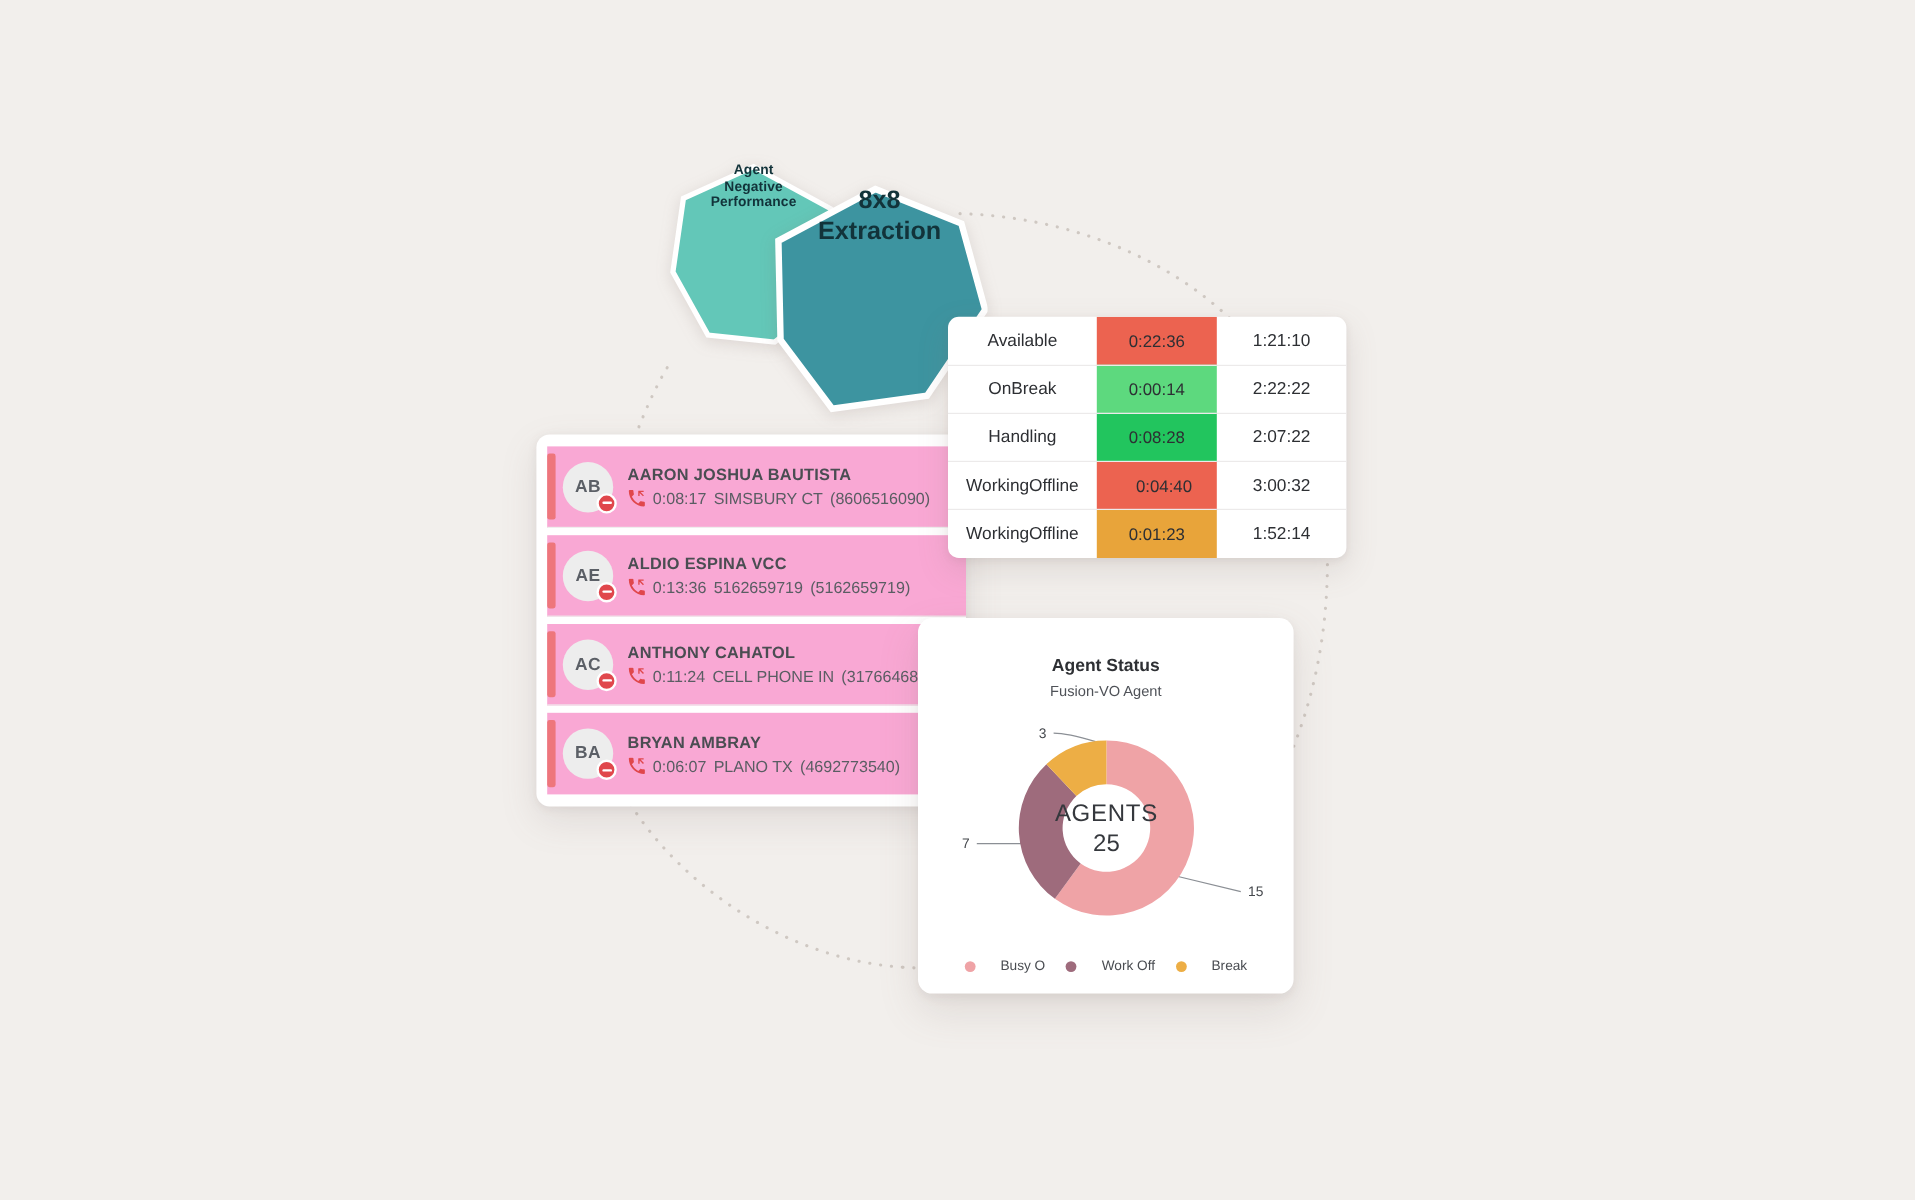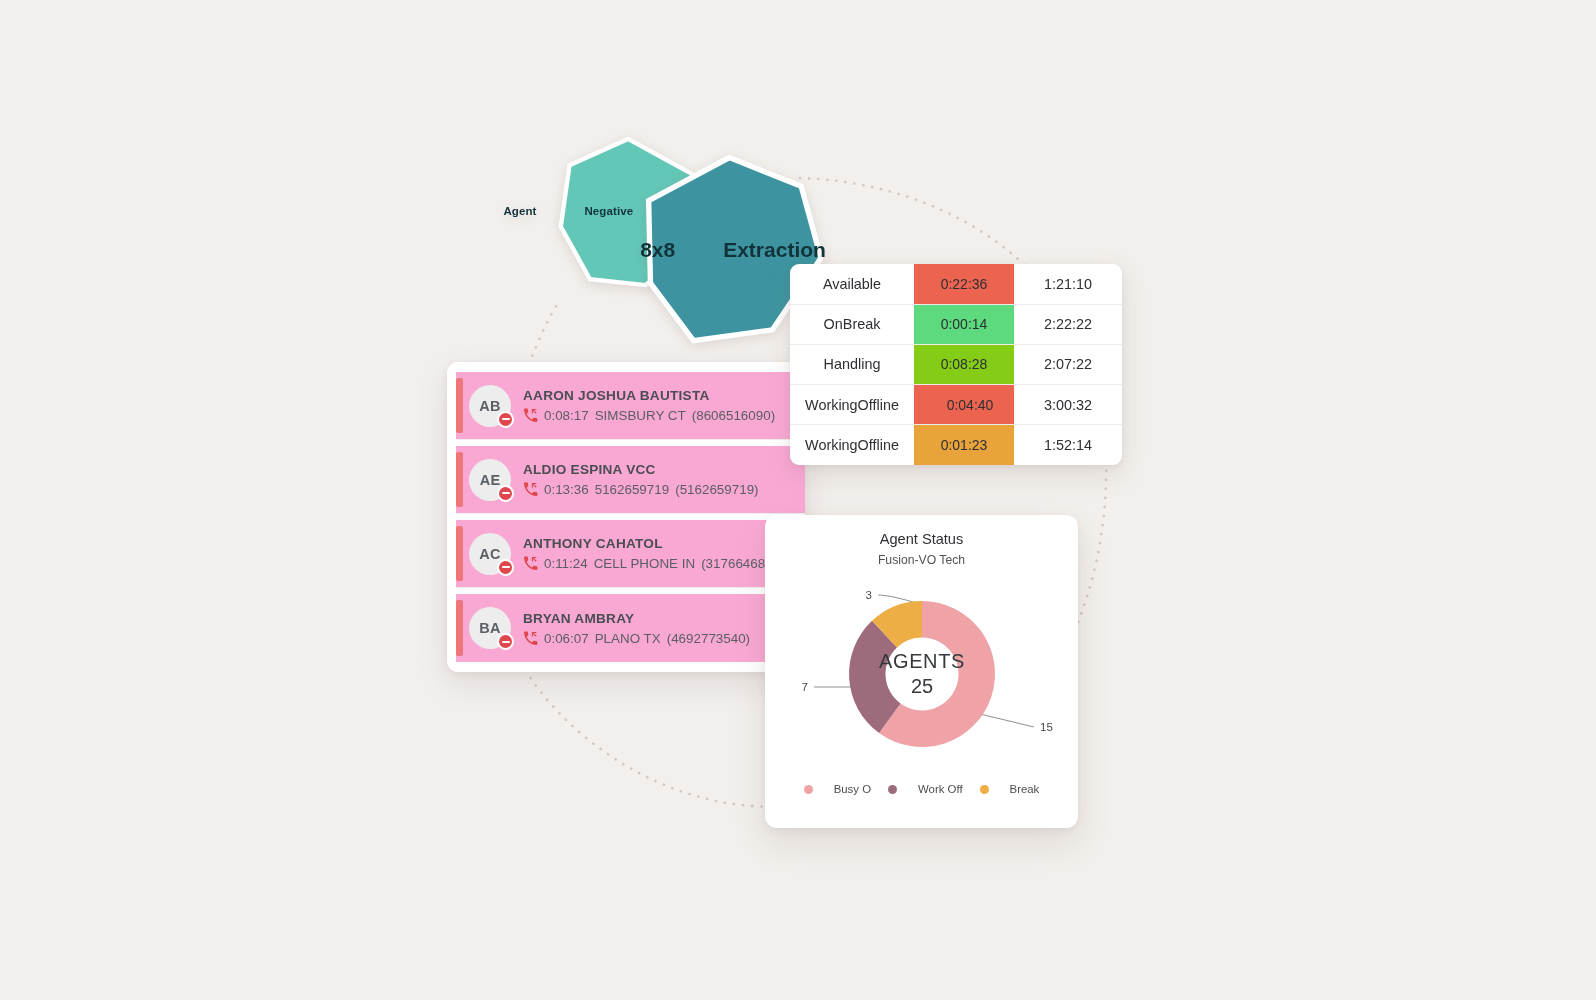--- a/index.html
+++ b/index.html
@@ -11,23 +11,23 @@
   }
   #stage { position: relative; width: 1596px; height: 1000px; }
 
   
   #dots { position: absolute; inset: 0; z-index: 1; pointer-events: none; }
 
   
   #hex-cluster { position: absolute; left: 540px; top: 128px; width: 300px; height: 215px; z-index: 4; }
   .hexwrap { position: absolute; filter: drop-shadow(0 3px 6px rgba(120,100,95,.18)); }
   .hex-label {
-    position: absolute; inset: 0; display: flex; flex-direction: row;
-    align-items: center; justify-content: center; text-align: center;
-    color: #12333a; line-height: 1.18; pointer-events: none; gap: 48px;
+    position: absolute; inset: 0; display: flex; flex-direction: column;
+    align-items: center; justify-content: flex-start; text-align: center;
+    color: #12333a; line-height: 1.18; pointer-events: none;
   }
   #hex-agent  { left: 14px;  top: 8px;   width: 148px; height: 152px; }
   #hex-caller { left: 4px;   top: 98px;  width: 148px; height: 152px; }
   #hex-main   { left: 103px; top: 26px;  width: 180px; height: 192px; }
   #hex-agent .hex-label, #hex-caller .hex-label { font-size: 11.5px; font-weight: 600; letter-spacing: .1px; }
   #hex-main  .hex-label { font-size: 21px; font-weight: 700; line-height: 1.22; }
 
   
   .card { position: absolute; background: #fff; border-radius: 10px; }
 
@@ -82,22 +82,22 @@
   .agent-meta { display: flex; align-items: center; gap: 6px; font-size: 13.4px; color: #5a5d63; white-space: nowrap; }
   .phone-icon { flex: 0 0 auto; display: block; }
 
   
   #agent-status-card {
     left: 765px; top: 515px; width: 313px; height: 313px; z-index: 5;
     border-radius: 12px;
     box-shadow: 0 14px 34px rgba(130,110,105,.16), 0 3px 8px rgba(130,110,105,.10);
   }
   #donut-title {
-    text-align: center; margin-top: 16px;
-    font-size: 14.6px; font-weight: 400; color: #2e3034;
+    text-align: center; margin-top: 32px;
+    font-size: 14.6px; font-weight: 700; color: #2e3034;
   }
   #donut-subtitle {
     text-align: center; margin-top: 6px;
     font-size: 12.2px; color: #4f5258;
   }
   #donut-svg { display: block; margin: 2px auto 0; }
   .donut-center-main { font-size: 20px; fill: #35383d; letter-spacing: .6px; }
   .donut-center-val  { font-size: 20px; fill: #35383d; }
   .donut-callout-text { font-size: 11.5px; fill: #45484d; font-family: "Liberation Sans", sans-serif; }
   #donut-legend {
@@ -156,21 +156,21 @@
           <td class="c-dur" style="background:#EC6350;">0:22:36</td>
           <td class="c-total">1:21:10</td>
         </tr>
         <tr>
           <td class="c-state">OnBreak</td>
           <td class="c-dur" style="background:#5DD97E;">0:00:14</td>
           <td class="c-total">2:22:22</td>
         </tr>
         <tr>
           <td class="c-state">Handling</td>
-          <td class="c-dur" style="background:#84cc16;">0:08:28</td>
+          <td class="c-dur" style="background:#22c55e;">0:08:28</td>
           <td class="c-total">2:07:22</td>
         </tr>
         <tr>
           <td class="c-state">WorkingOffline</td>
           <td class="c-dur" style="background:#EC6350;padding-left:12px;">0:04:40</td>
           <td class="c-total">3:00:32</td>
         </tr>
         <tr>
           <td class="c-state">WorkingOffline</td>
           <td class="c-dur" style="background:#E8A43A;">0:01:23</td>
@@ -262,21 +262,21 @@
           <span>0:06:07</span>
           <span>PLANO TX</span>
           <span>(4692773540)</span>
         </div>
       </div>
     </div>
   </div>
 
   <div class="card" id="agent-status-card">
     <div id="donut-title">Agent Status</div>
-    <div id="donut-subtitle">Fusion-VO Tech</div>
+    <div id="donut-subtitle">Fusion-VO Agent</div>
 
     <svg id="donut-svg" width="300" height="210" viewBox="0 0 300 210">
 
       <g stroke="#8b8f95" stroke-width="1" fill="none">
         <path d="M 208 145 L 262 158"></path>
         <path d="M 94 118 L 42 118"></path>
         <path d="M 141 33 C 124 28 112 26 106 26"></path>
       </g>
 
       <path fill="#EFA3A6" d="M 150.00 32.00 A 73 73 0 1 1 107.09 164.06 L 128.55 134.53 A 36.5 36.5 0 1 0 150.00 68.50 Z"></path>

